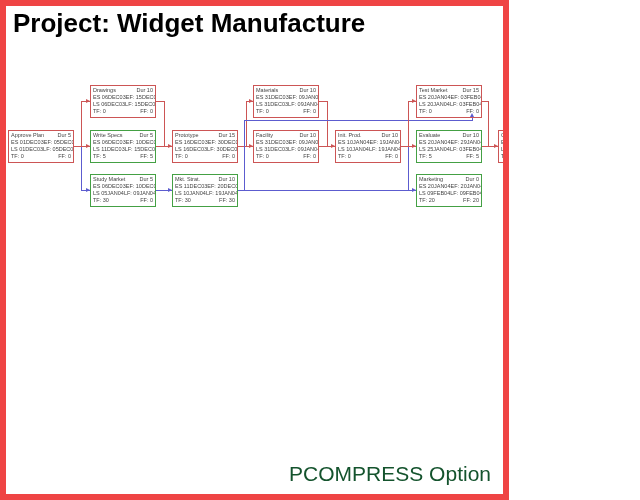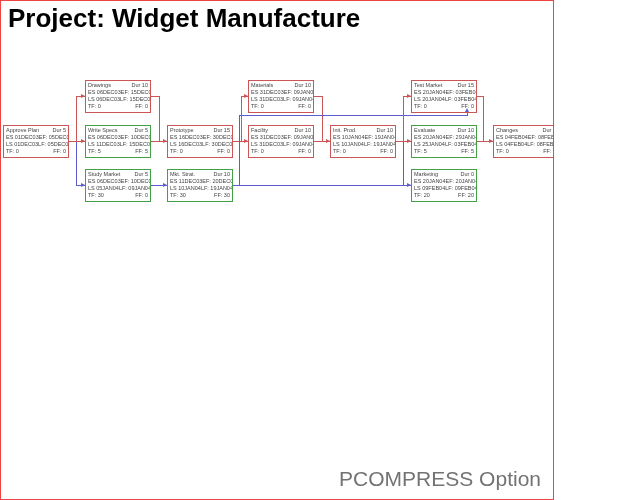--- a/index.html
+++ b/index.html
@@ -1,21 +1,21 @@
 <!DOCTYPE html>
 <html><head>
 <meta charset="utf-8">
 <style>
   html,body{margin:0;padding:0;background:#fff;}
-  .page{position:relative;width:554px;height:500px;box-sizing:border-box;
-        border:1px solid #ef4444;background:#fff;overflow:hidden;
+  .page{position:relative;width:509px;height:500px;box-sizing:border-box;
+        border:6px solid #ef4444;background:#fff;overflow:hidden;
         font-family:"Liberation Sans",sans-serif;}
   .title{position:absolute;left:7px;top:2px;font-size:26px;font-weight:bold;color:#000;white-space:nowrap;}
   .subtitle{position:absolute;left:13px;top:33px;font-size:16px;font-weight:bold;color:#000;white-space:nowrap;}
-  .footer{position:absolute;right:12px;bottom:8px;font-size:21px;color:#737373;white-space:nowrap;}
+  .footer{position:absolute;right:12px;bottom:8px;font-size:21px;color:#14532d;white-space:nowrap;}
   .node{position:absolute;width:66px;height:33px;box-sizing:border-box;border:1px solid #cc5555;
         background:#fff;color:#444;font-size:5.5px;line-height:7px;padding:1px 2px;
         white-space:nowrap;overflow:hidden;z-index:2;}
   .node.noncrit{border-color:#44a044;}
   .node .r{display:flex;justify-content:space-between;}
   .ln{position:absolute;z-index:1;}
   .red{background:#cc5555;}
   .blue{background:#5c5ccf;}
   .ar{position:absolute;width:0;height:0;z-index:3;
       border-top:2px solid transparent;border-bottom:2px solid transparent;

